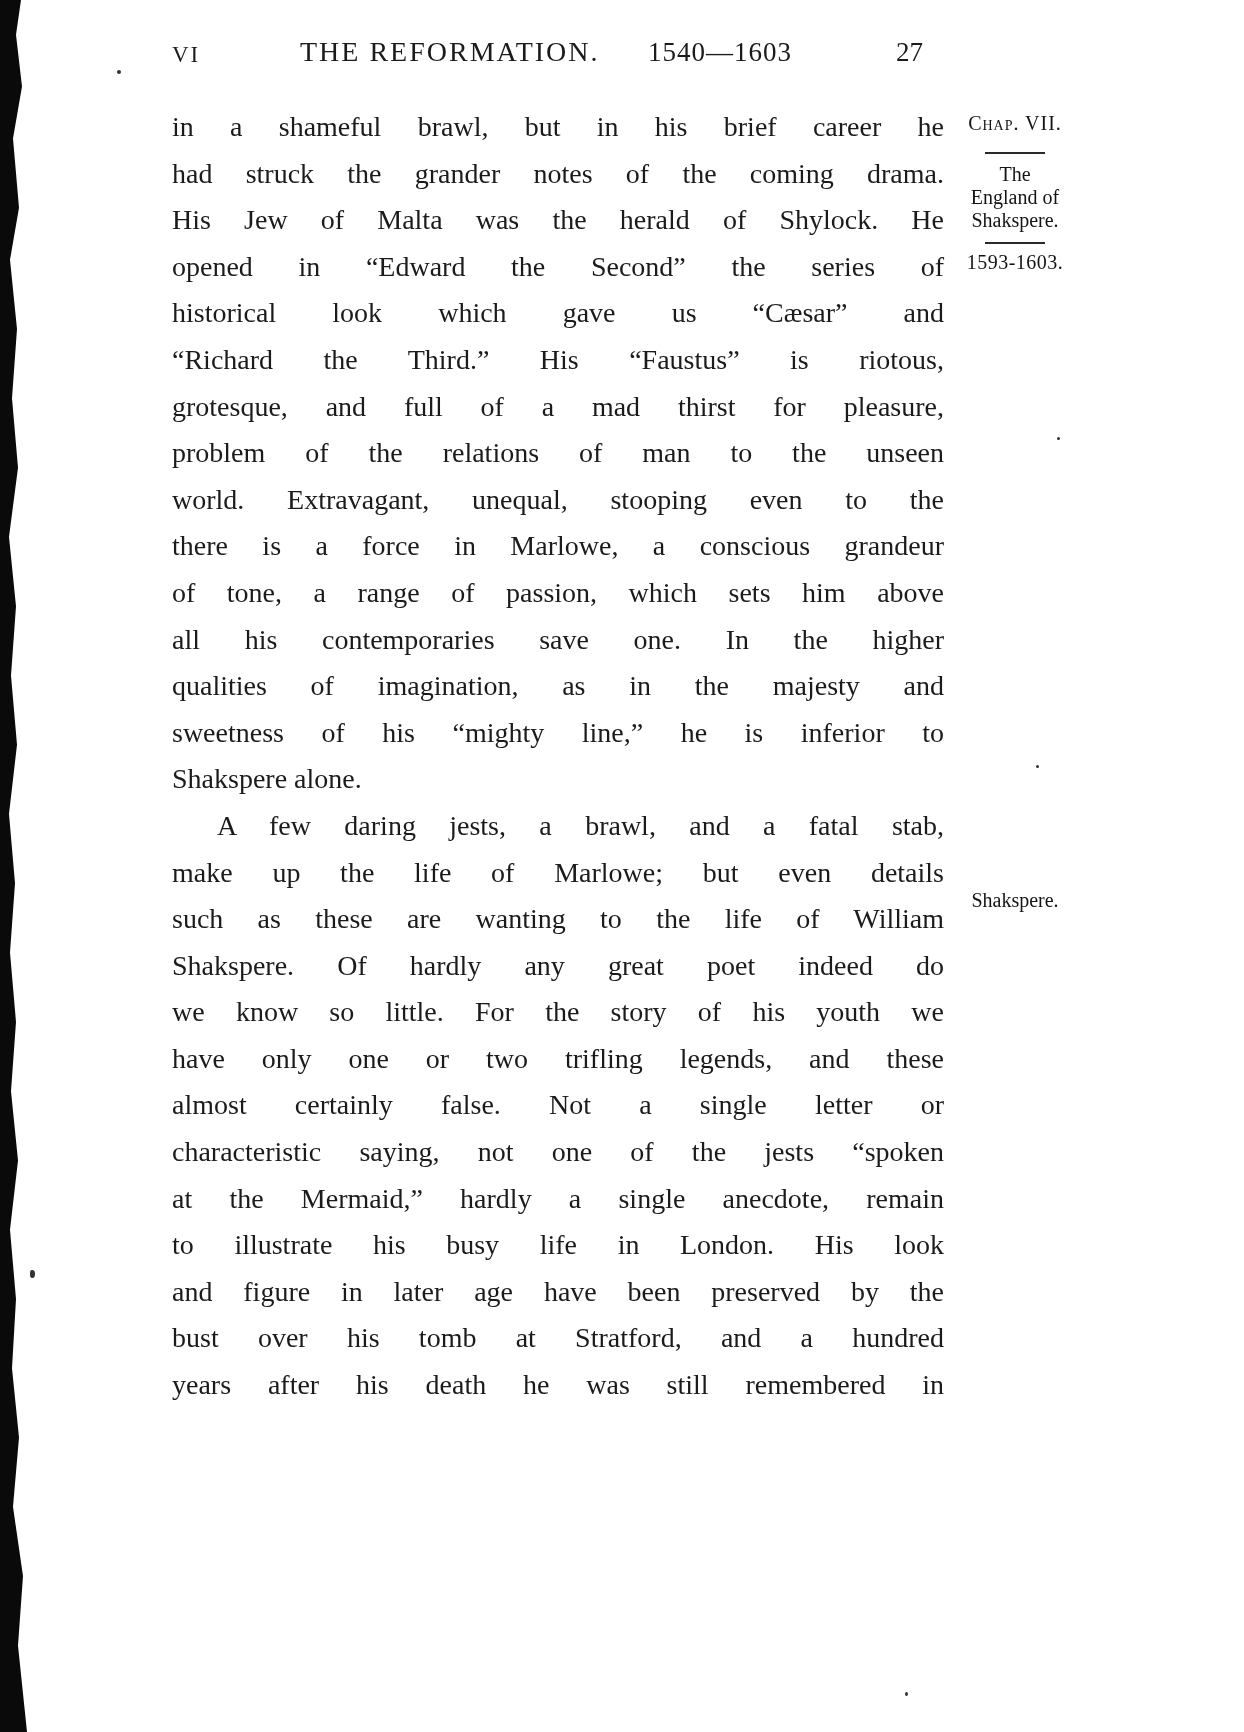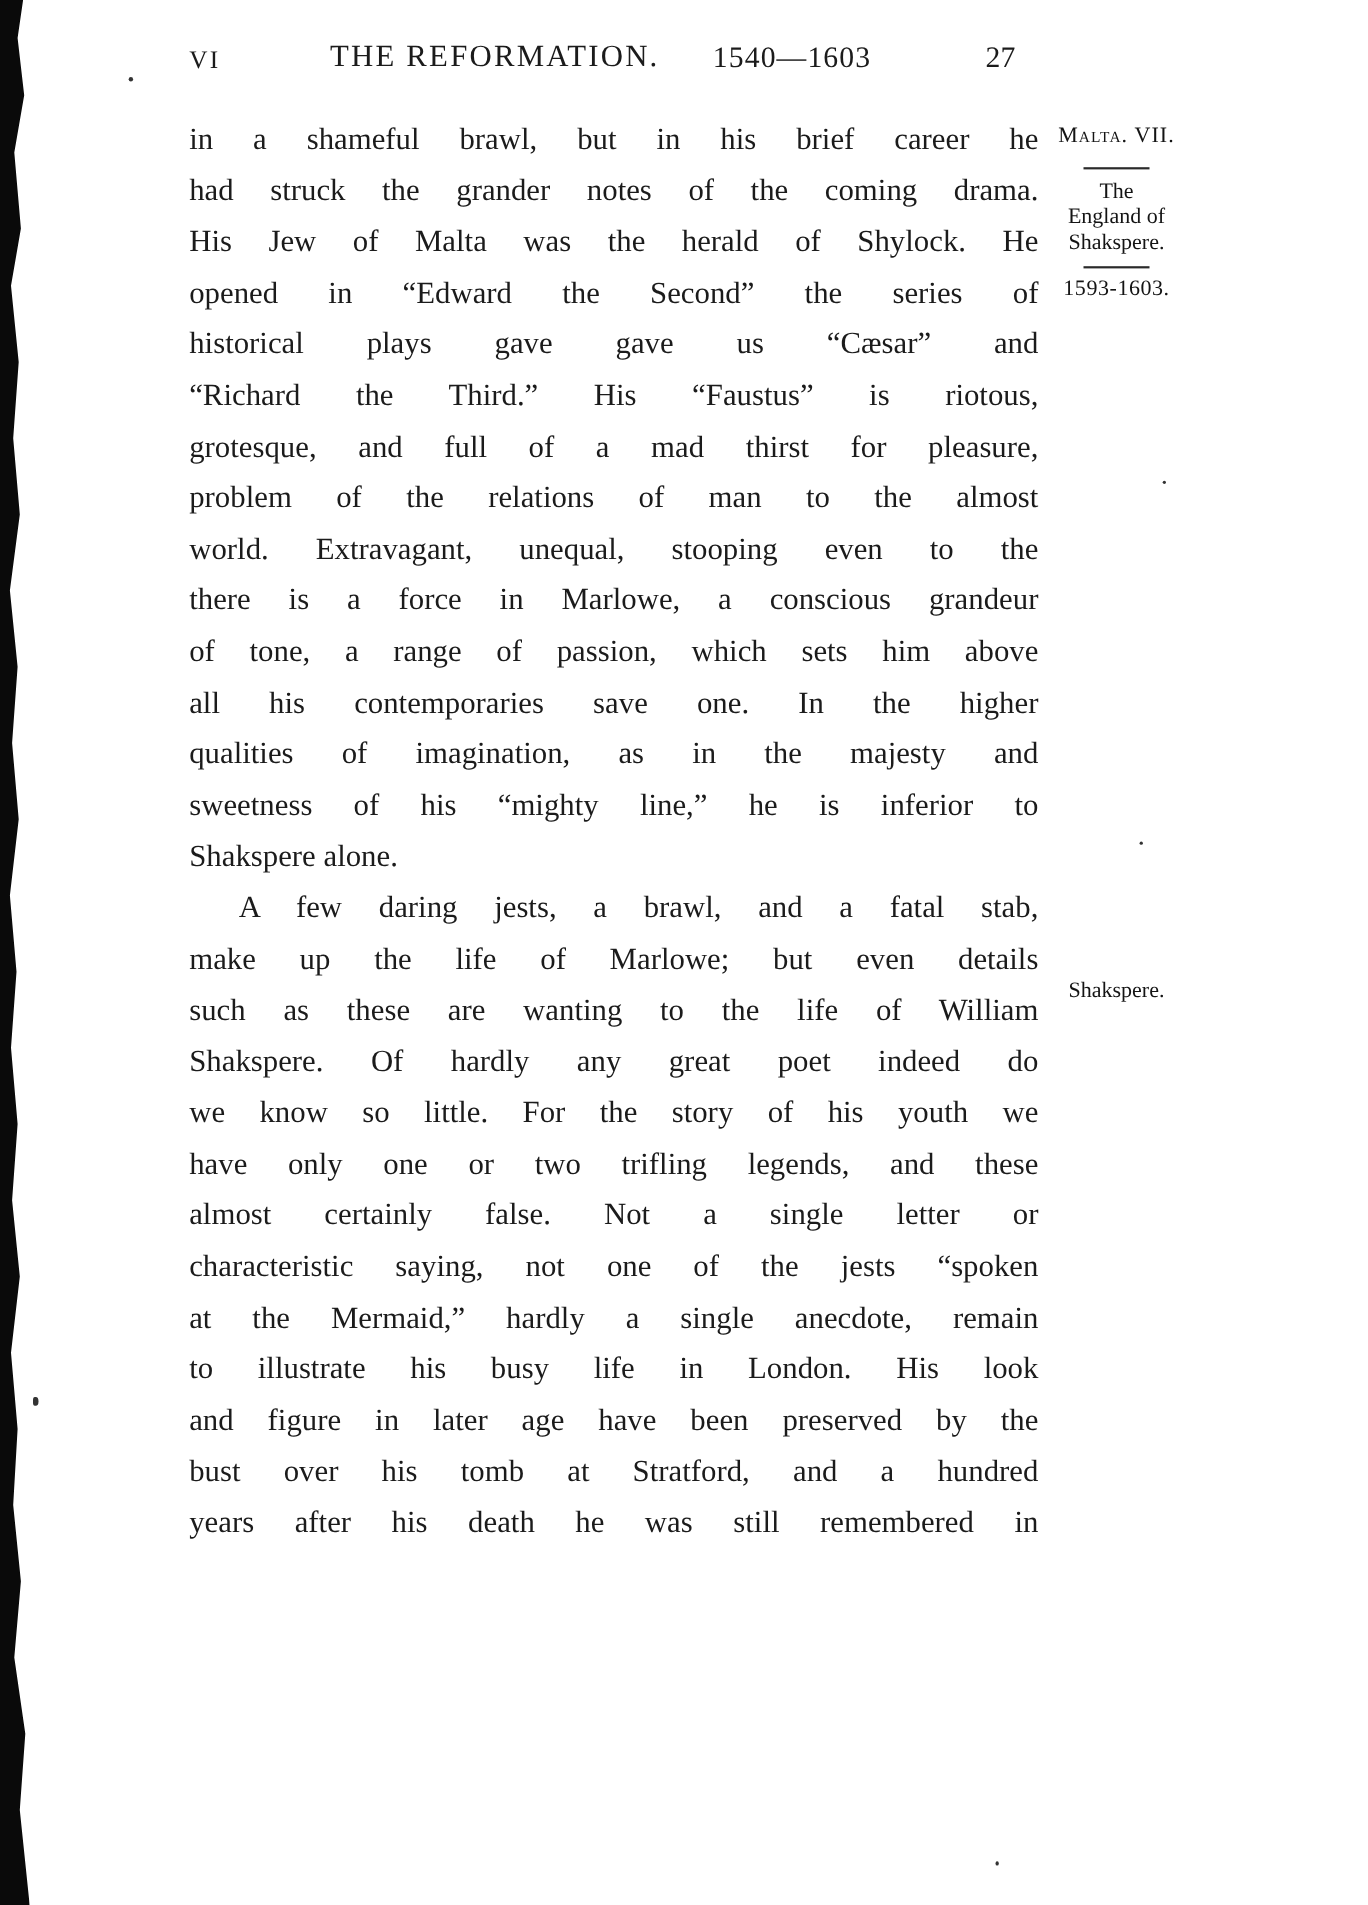--- a/index.html
+++ b/index.html
@@ -102,24 +102,24 @@
   <div class="header-item run-title">THE REFORMATION.</div>
   <div class="header-item run-dates">1540—1603</div>
   <div class="header-item page-num">27</div>
 
   <div class="text-col">
     <div id="para1">
         <div class="line">in a shameful brawl, but in his brief career he</div>
         <div class="line">had struck the grander notes of the coming drama.</div>
         <div class="line">His Jew of Malta was the herald of Shylock.  He</div>
         <div class="line">opened in “Edward the Second” the series of</div>
-        <div class="line">historical plays gave gave us “Cæsar” and</div>
+        <div class="line">historical look which gave us “Cæsar” and</div>
         <div class="line">“Richard the Third.”  His “Faustus” is riotous,</div>
         <div class="line">grotesque, and full of a mad thirst for pleasure,</div>
-        <div class="line">problem of the relations of man to the almost</div>
+        <div class="line">problem of the relations of man to the unseen</div>
         <div class="line">world.  Extravagant, unequal, stooping even to the</div>
         <div class="line">there is a force in Marlowe, a conscious grandeur</div>
         <div class="line">of tone, a range of passion, which sets him above</div>
         <div class="line">all his contemporaries save one.  In the higher</div>
         <div class="line">qualities of imagination, as in the majesty and</div>
         <div class="line">sweetness of his “mighty line,” he is inferior to</div>
         <div class="line">Shakspere alone.</div>
       </div>
     <div id="para2">
         <div class="line">A few daring jests, a brawl, and a fatal stab,</div>
@@ -132,21 +132,21 @@
         <div class="line">characteristic saying, not one of the jests “spoken</div>
         <div class="line">at the Mermaid,” hardly a single anecdote, remain</div>
         <div class="line">to illustrate his busy life in London.  His look</div>
         <div class="line">and figure in later age have been preserved by the</div>
         <div class="line">bust over his tomb at Stratford, and a hundred</div>
         <div class="line">years after his death he was still remembered in</div>
       </div>
   </div>
 
   <div class="margin-col">
-    <div class="mnote note-chap">Malta. VII.</div>
+    <div class="mnote note-chap">Chap. VII.</div>
     <hr class="mrule mrule-1">
     <div class="mnote note-line-0">The</div>
     <div class="mnote note-line-1">England of</div>
     <div class="mnote note-line-2">Shakspere.</div>
     <hr class="mrule mrule-2">
     <div class="mnote note-dates">1593-1603.</div>
     <div class="mnote note-shak">Shakspere.</div>
   </div>
 
   <div class="speck speck-1"></div>

